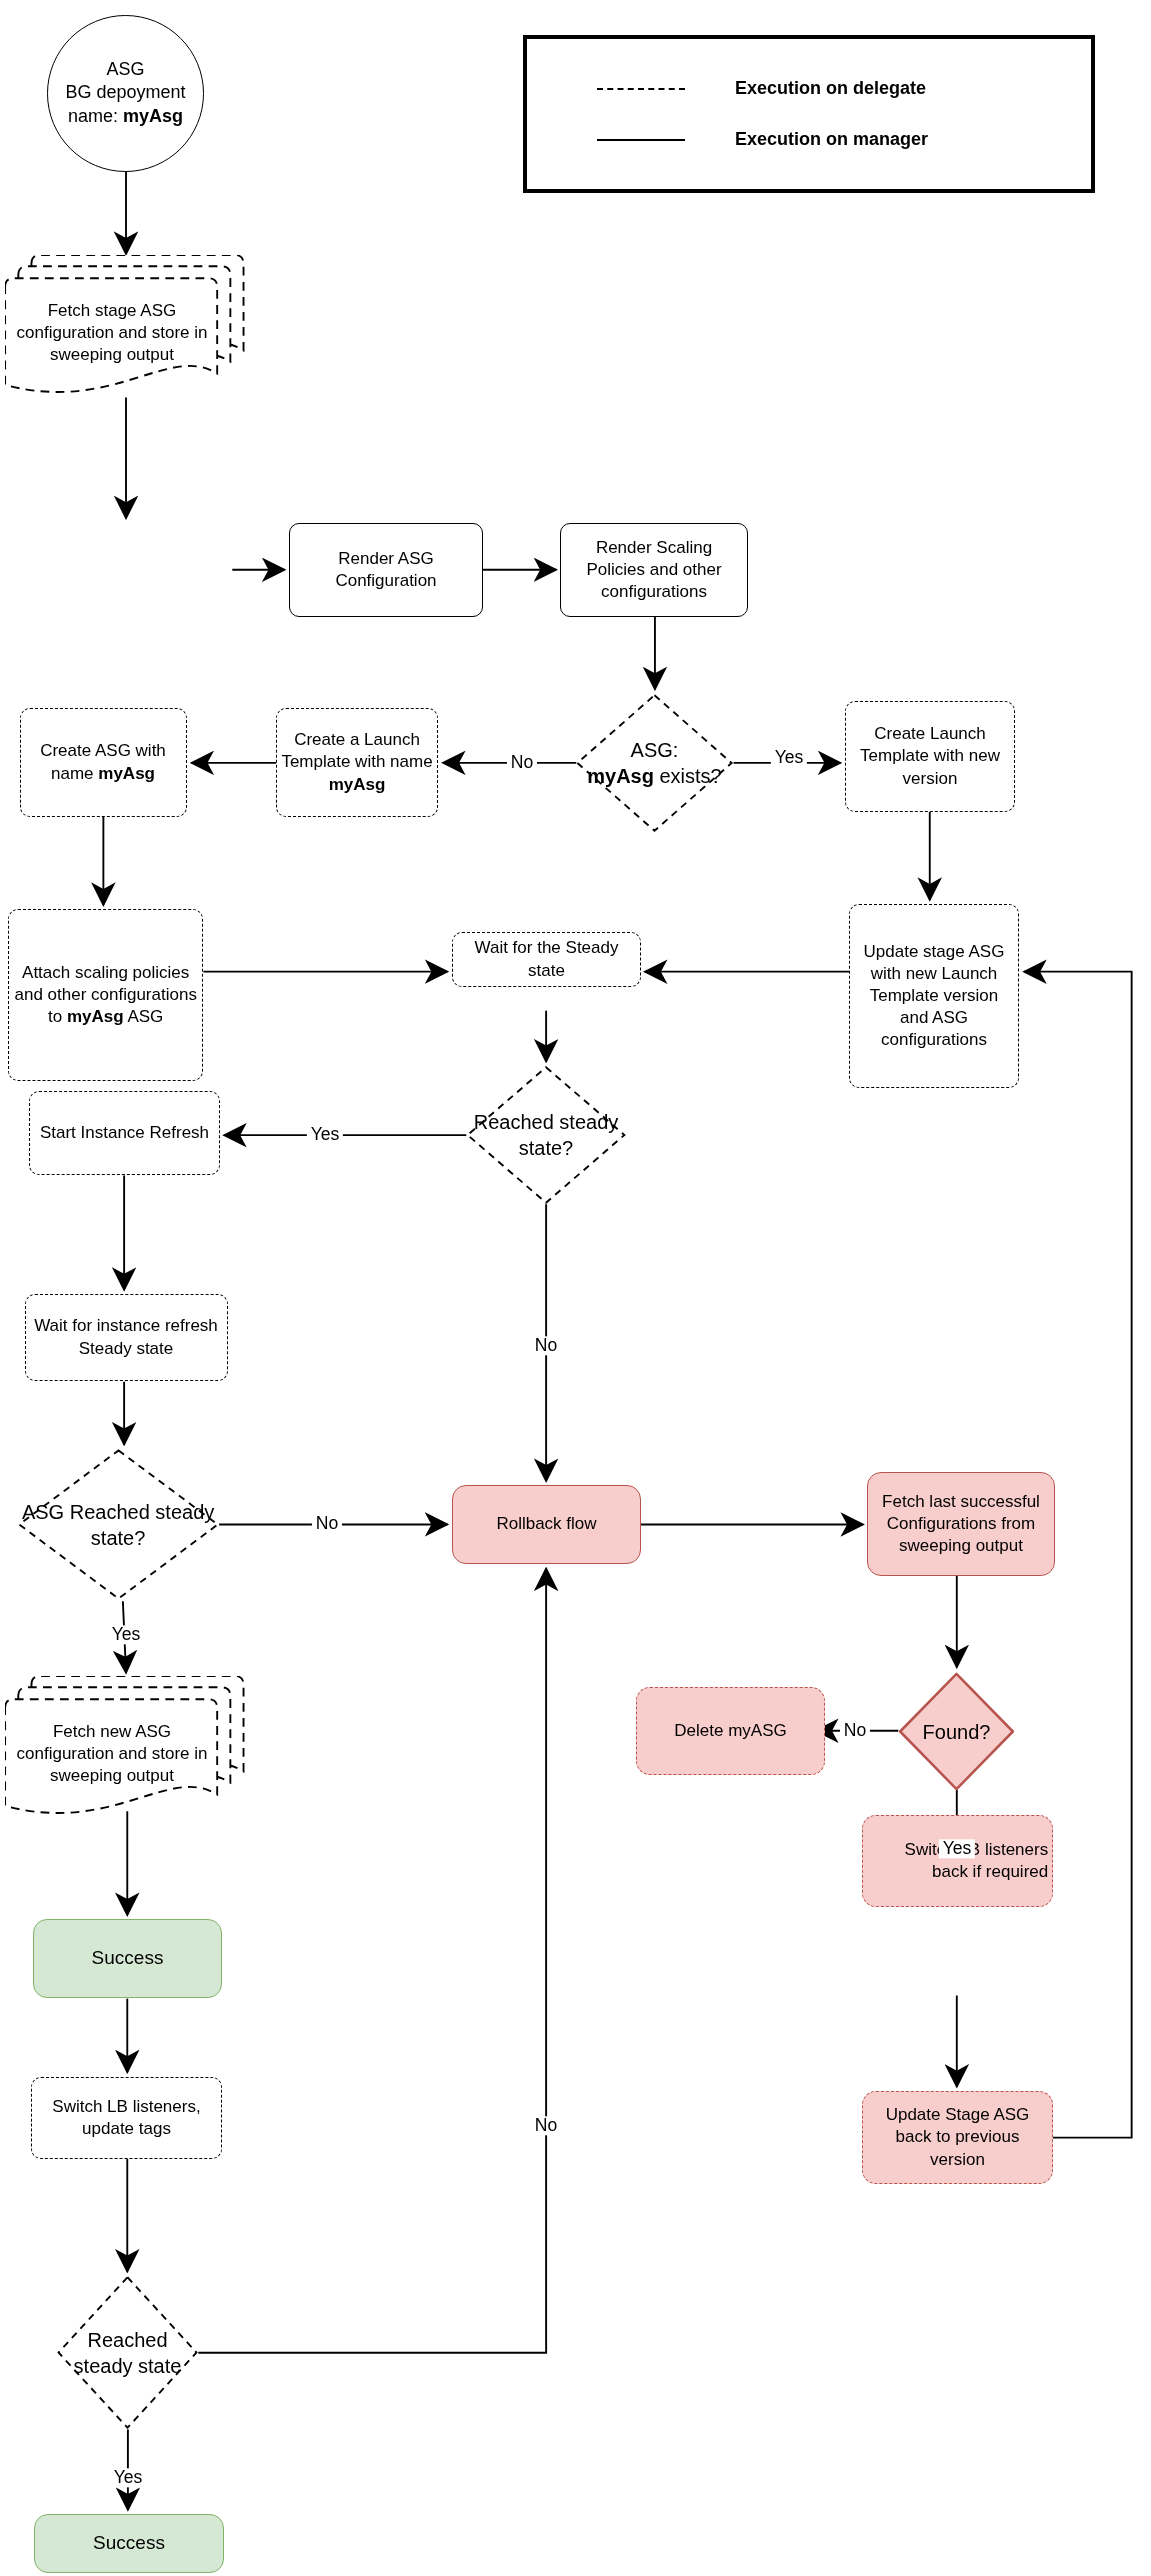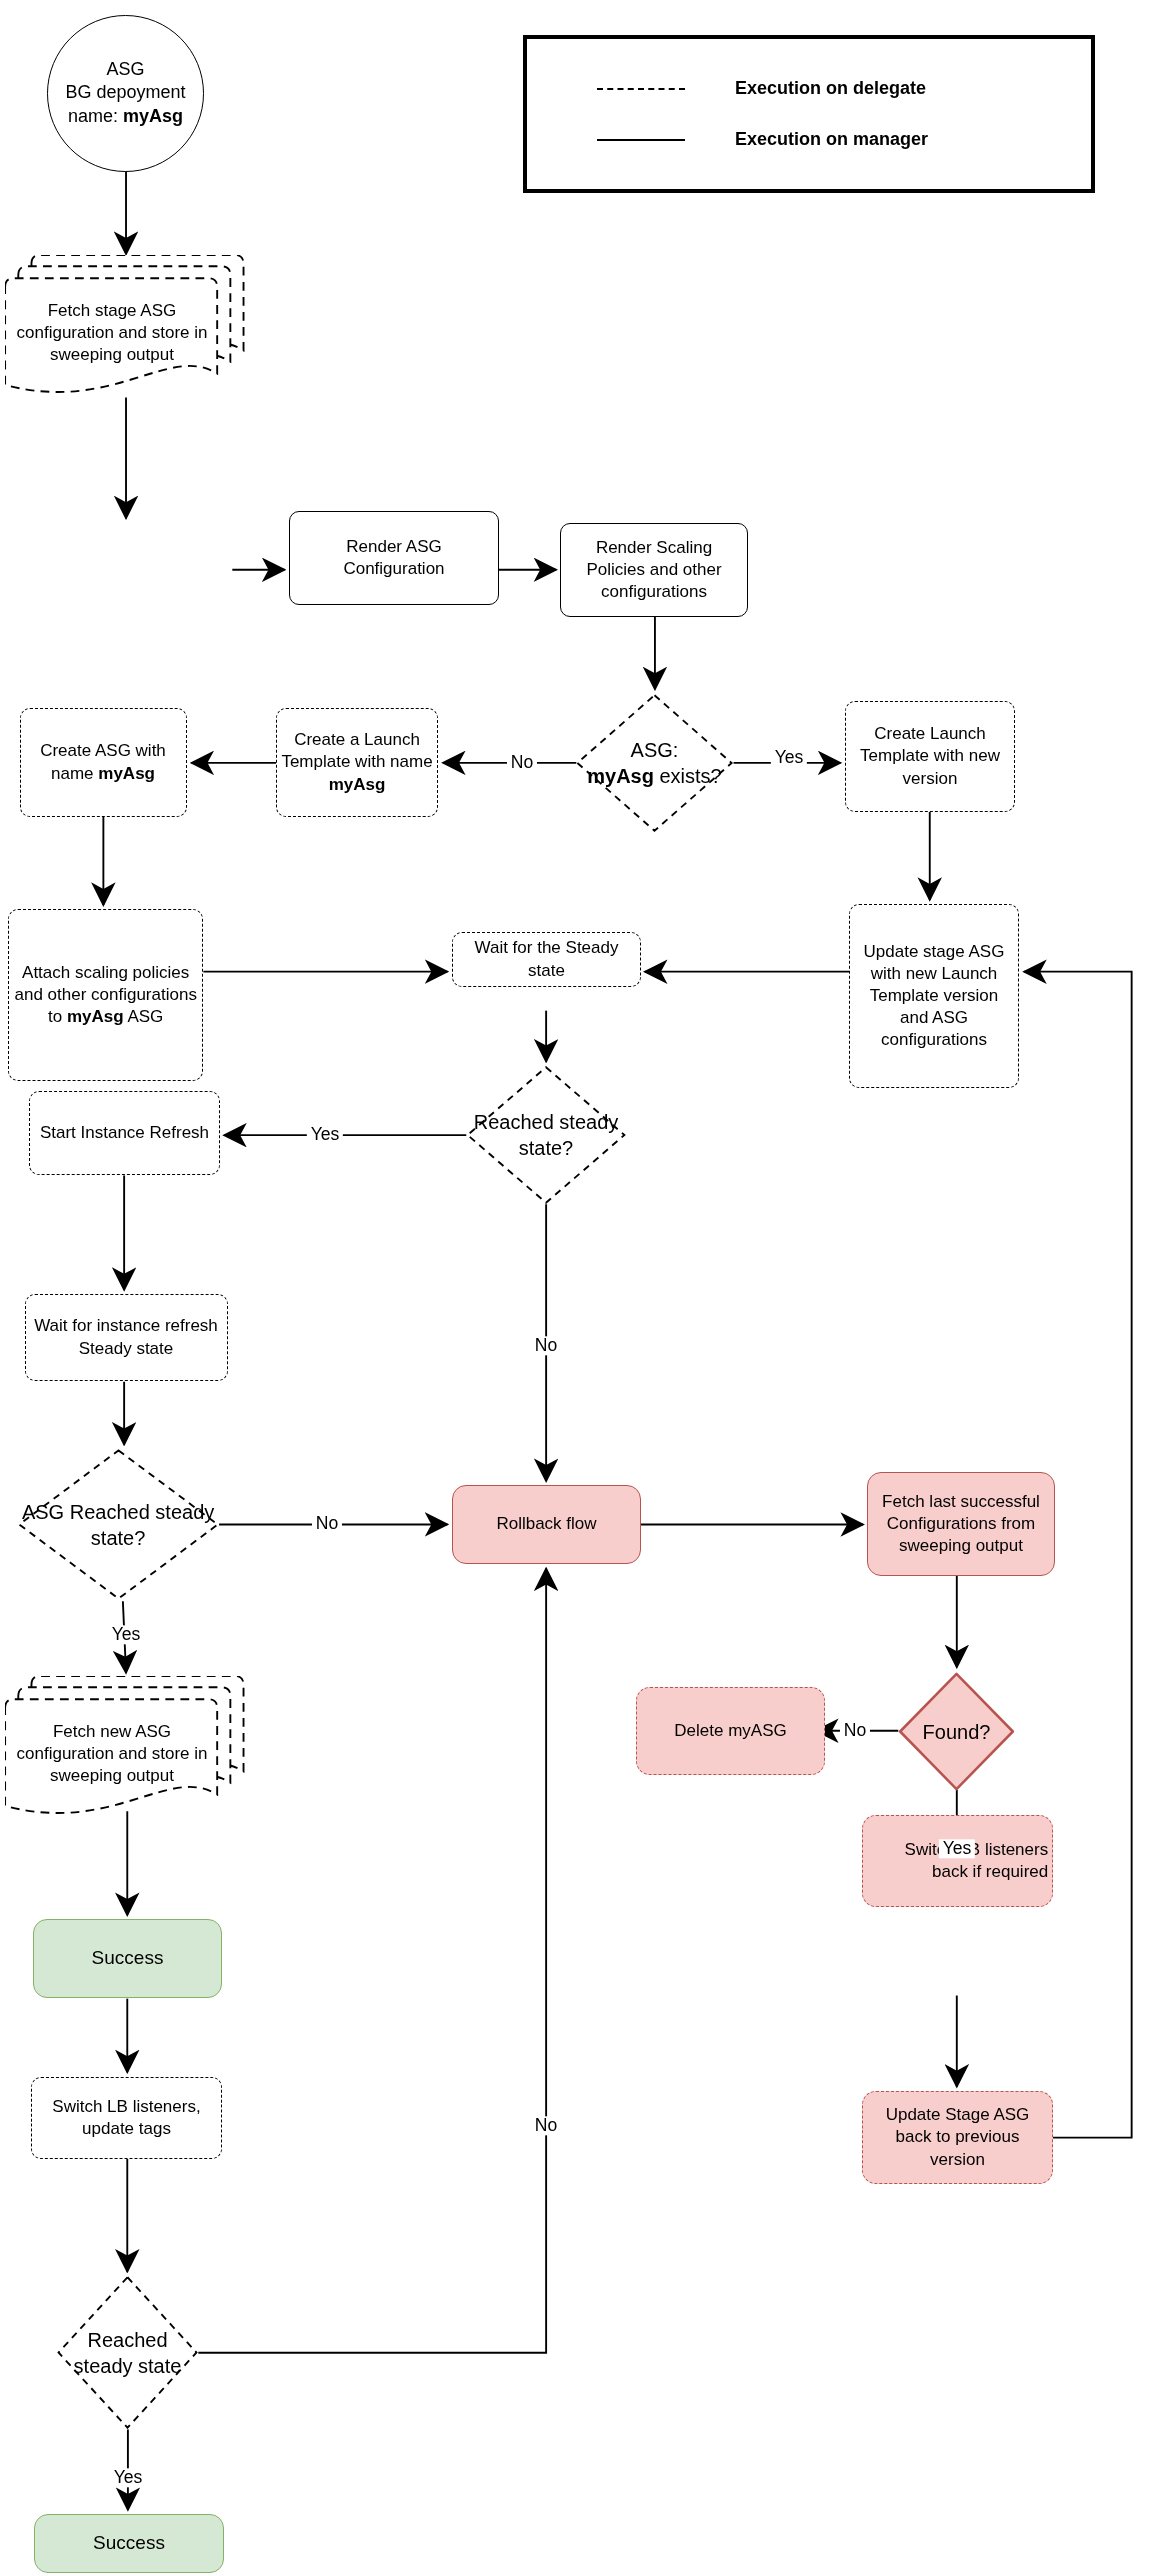--- a/index.html
+++ b/index.html
@@ -100,21 +100,21 @@
     <svg width="270" height="160" viewBox="0 0 430 255">
       <g fill="#fff" stroke="#000" stroke-width="3" stroke-dasharray="14 10">
         <path transform="translate(42,0)" d="M0,14 Q0,0 14,0 L324,0 Q338,0 338,14 L338,152 C262,104 172,216 0,170 Z"></path>
         <path transform="translate(21,18)" d="M0,14 Q0,0 14,0 L324,0 Q338,0 338,14 L338,152 C262,104 172,216 0,170 Z"></path>
         <path transform="translate(0,37)" d="M0,14 Q0,0 14,0 L324,0 Q338,0 338,14 L338,152 C262,104 172,216 0,170 Z"></path>
       </g>
     </svg>
     <div class="dtext" style="left:0;top:23px;width:214px;height:110px;">Fetch stage ASG configuration and store in sweeping output</div>
   </div>
 
-  <div class="node solid-black" style="left:289px;top:511px;width:210px;height:94px;">
+  <div class="node solid-black" style="left:289px;top:523px;width:194px;height:94px;">
     <span>Render ASG Configuration</span>
   </div>
   <div class="node solid-black" style="left:560px;top:523px;width:188px;height:94px;">
     <span>Render Scaling Policies and other configurations</span>
   </div>
 
   <div class="diamond" style="left:576px;top:694px;width:157px;height:138px;">
     <svg width="157" height="138" viewBox="0 0 250 220">
       <polygon points="125,2 248,110 125,218 2,110" fill="#fff" stroke="#000" stroke-width="3" stroke-dasharray="11 9"></polygon>
     </svg>

